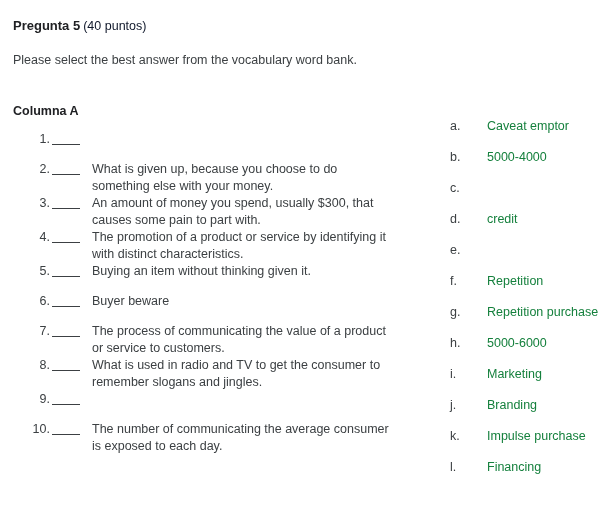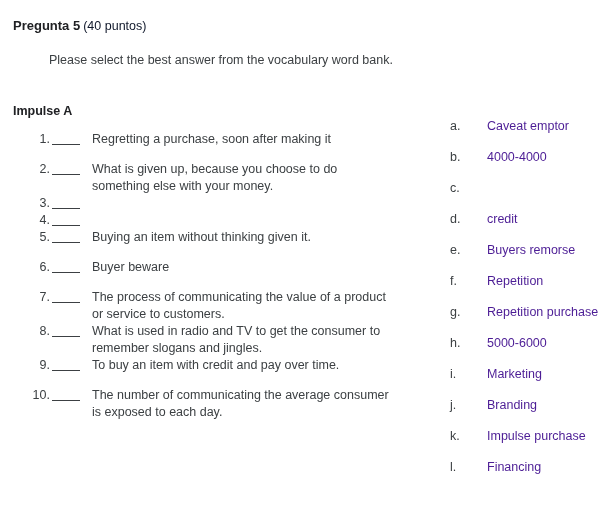--- a/index.html
+++ b/index.html
@@ -46,21 +46,20 @@
   }
 
   .q-instruction {
     position: absolute;
     left: 13px;
     top: 52px;
     font-size: 12.5px;
     line-height: 16px;
     color: #3c4043;
     white-space: nowrap;
-    margin-left: 36px;
   }
 
   
   .col-a {
     position: absolute;
     left: 13px;
     top: 104px;
     width: 400px;
   }
   .col-b {
@@ -133,55 +132,56 @@
     font-size: 12.5px;
     line-height: 17px;
     color: #3c4043;
   }
   .b-text {
     position: absolute;
     left: 37px;
     top: 0px;
     font-size: 12.5px;
     line-height: 17px;
-    color: #4c1d95;
+    color: #15803d;
     white-space: nowrap;
   }
 </style>
 </head>
 <body>
 
 <div class="page">
 
   <div class="q-header">
     <span class="q-title">Pregunta 5</span><span class="q-points">(40 puntos)</span>
   </div>
 
   <div class="q-instruction">Please select the best answer from the vocabulary word bank.</div>
 
   <div class="col-a">
-    <div class="col-heading">Impulse A</div>
+    <div class="col-heading">Columna A</div>
     <div class="a-list">
         <div class="a-item" style="margin-bottom: 13px;">
           <span class="a-num">1.</span>
           <span class="a-blank"></span>
-          <span class="a-text">Regretting a purchase, soon after making it</span>
         </div>
         <div class="a-item">
           <span class="a-num">2.</span>
           <span class="a-blank"></span>
           <span class="a-text">What is given up, because you choose to do something else with your money.</span>
         </div>
         <div class="a-item">
           <span class="a-num">3.</span>
           <span class="a-blank"></span>
+          <span class="a-text">An amount of money you spend, usually $300, that causes some pain to part with.</span>
         </div>
         <div class="a-item">
           <span class="a-num">4.</span>
           <span class="a-blank"></span>
+          <span class="a-text">The promotion of a product or service by identifying it with distinct characteristics.</span>
         </div>
         <div class="a-item" style="margin-bottom: 13px;">
           <span class="a-num">5.</span>
           <span class="a-blank"></span>
           <span class="a-text">Buying an item without thinking given it.</span>
         </div>
         <div class="a-item" style="margin-bottom: 13px;">
           <span class="a-num">6.</span>
           <span class="a-blank"></span>
           <span class="a-text">Buyer beware</span>
@@ -192,50 +192,48 @@
           <span class="a-text">The process of communicating the value of a product or service to customers.</span>
         </div>
         <div class="a-item">
           <span class="a-num">8.</span>
           <span class="a-blank"></span>
           <span class="a-text">What is used in radio and TV to get the consumer to remember slogans and jingles.</span>
         </div>
         <div class="a-item" style="margin-bottom: 13px;">
           <span class="a-num">9.</span>
           <span class="a-blank"></span>
-          <span class="a-text">To buy an item with credit and pay over time.</span>
         </div>
         <div class="a-item">
           <span class="a-num">10.</span>
           <span class="a-blank"></span>
           <span class="a-text">The number of communicating the average consumer is exposed to each day.</span>
         </div>
       </div>
   </div>
 
   <div class="col-b">
     <div class="b-list">
         <div class="b-item">
           <span class="b-letter">a.</span>
           <span class="b-text">Caveat emptor</span>
         </div>
         <div class="b-item">
           <span class="b-letter">b.</span>
-          <span class="b-text">4000-4000</span>
+          <span class="b-text">5000-4000</span>
         </div>
         <div class="b-item">
           <span class="b-letter">c.</span>
         </div>
         <div class="b-item">
           <span class="b-letter">d.</span>
           <span class="b-text">credit</span>
         </div>
         <div class="b-item">
           <span class="b-letter">e.</span>
-          <span class="b-text">Buyers remorse</span>
         </div>
         <div class="b-item">
           <span class="b-letter">f.</span>
           <span class="b-text">Repetition</span>
         </div>
         <div class="b-item">
           <span class="b-letter">g.</span>
           <span class="b-text">Repetition purchase</span>
         </div>
         <div class="b-item">

